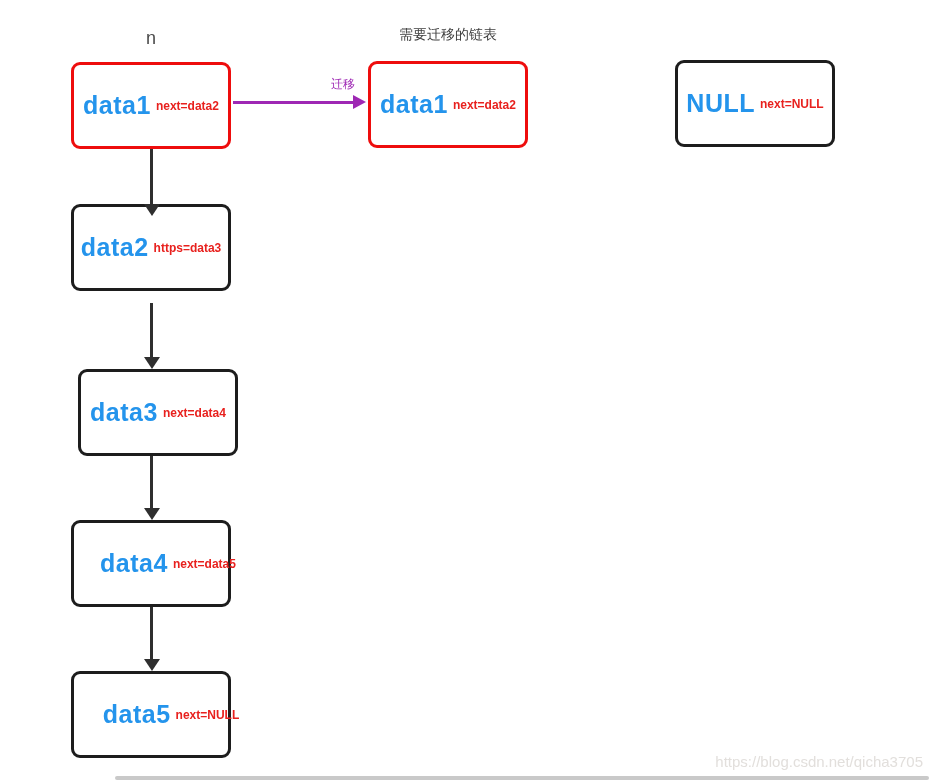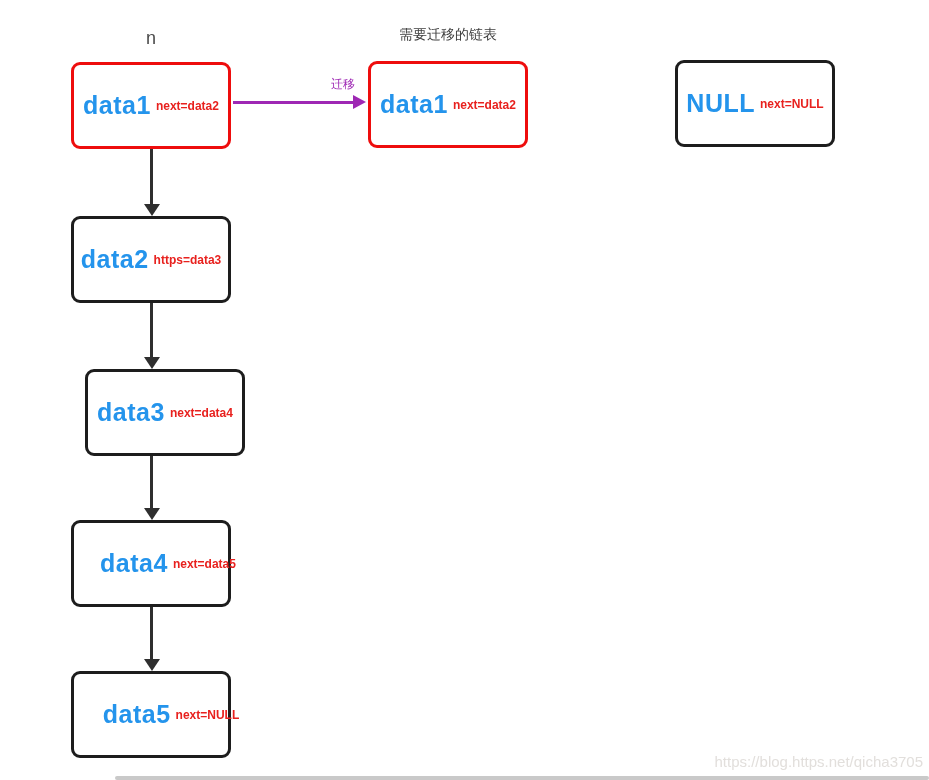--- a/index.html
+++ b/index.html
@@ -19,22 +19,22 @@
     position:absolute;width:160px;height:87px;background:#fff;
     border-radius:9px;box-sizing:border-box;
     display:flex;align-items:center;justify-content:center;gap:5px;
   }
   .node.red{border:3px solid var(--red-border,#ee0d0d);}
   .node.black{border:3px solid var(--black-border,#1d1d1d);}
   .node .title{font-size:25px;font-weight:bold;color:var(--blue,#2494ec);letter-spacing:.5px;line-height:1;}
   .node .next{font-size:12px;font-weight:bold;color:var(--red-text,#e8211e);line-height:1;text-align:right;}
 
   .pos-l1{left:71px;top:62px;}
-  .pos-l2{left:71px;top:216px;}
-  .pos-l3{left:85px;top:369px;}
+  .pos-l2{left:71px;top:204px;}
+  .pos-l3{left:78px;top:369px;}
   .pos-l4{left:71px;top:520px;padding-left:34px;}
   .pos-l5{left:71px;top:671px;padding-left:40px;}
   .pos-mid{left:368px;top:61px;}
   .pos-null{left:643px;top:60px;margin-left:32px;}
 
   .vline{position:absolute;left:150px;width:3px;background:var(--arrow,#2f2f2f);}
   .vhead{
     position:absolute;left:144px;width:0;height:0;
     border-left:8px solid transparent;border-right:8px solid transparent;
     border-top:12px solid var(--arrow,#2f2f2f);
@@ -113,17 +113,17 @@
   <div class="vhead v2h"></div>
   <div class="vline v3l"></div>
   <div class="vhead v3h"></div>
   <div class="vline v4l"></div>
   <div class="vhead v4h"></div>
 
   <div class="hline"></div>
   <div class="hhead"></div>
   <div class="migrate-label">迁移</div>
 
-  <div class="wm-url">https://blog.https.net/qicha3705</div>
+  <div class="wm-url">https://blog.csdn.net/qicha3705</div>
 
   <div class="scrollbar-thumb"></div>
 
 </div>
 
 </body></html>

